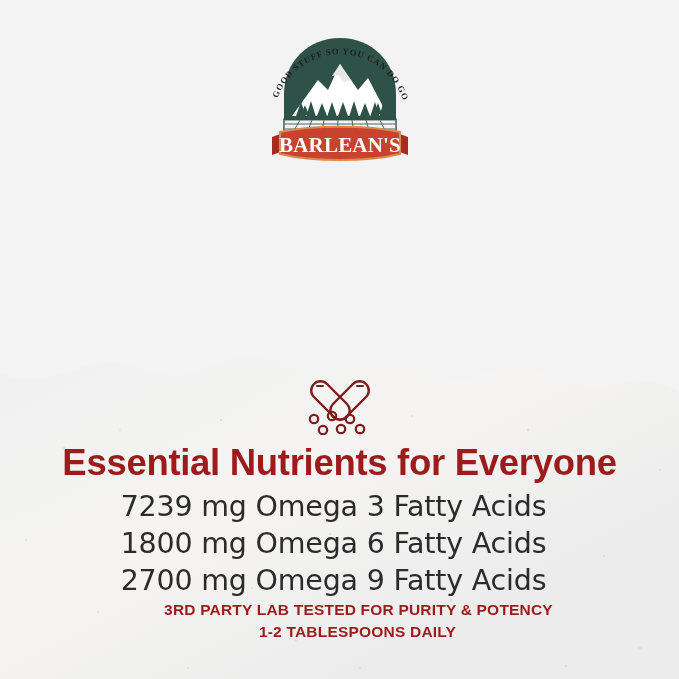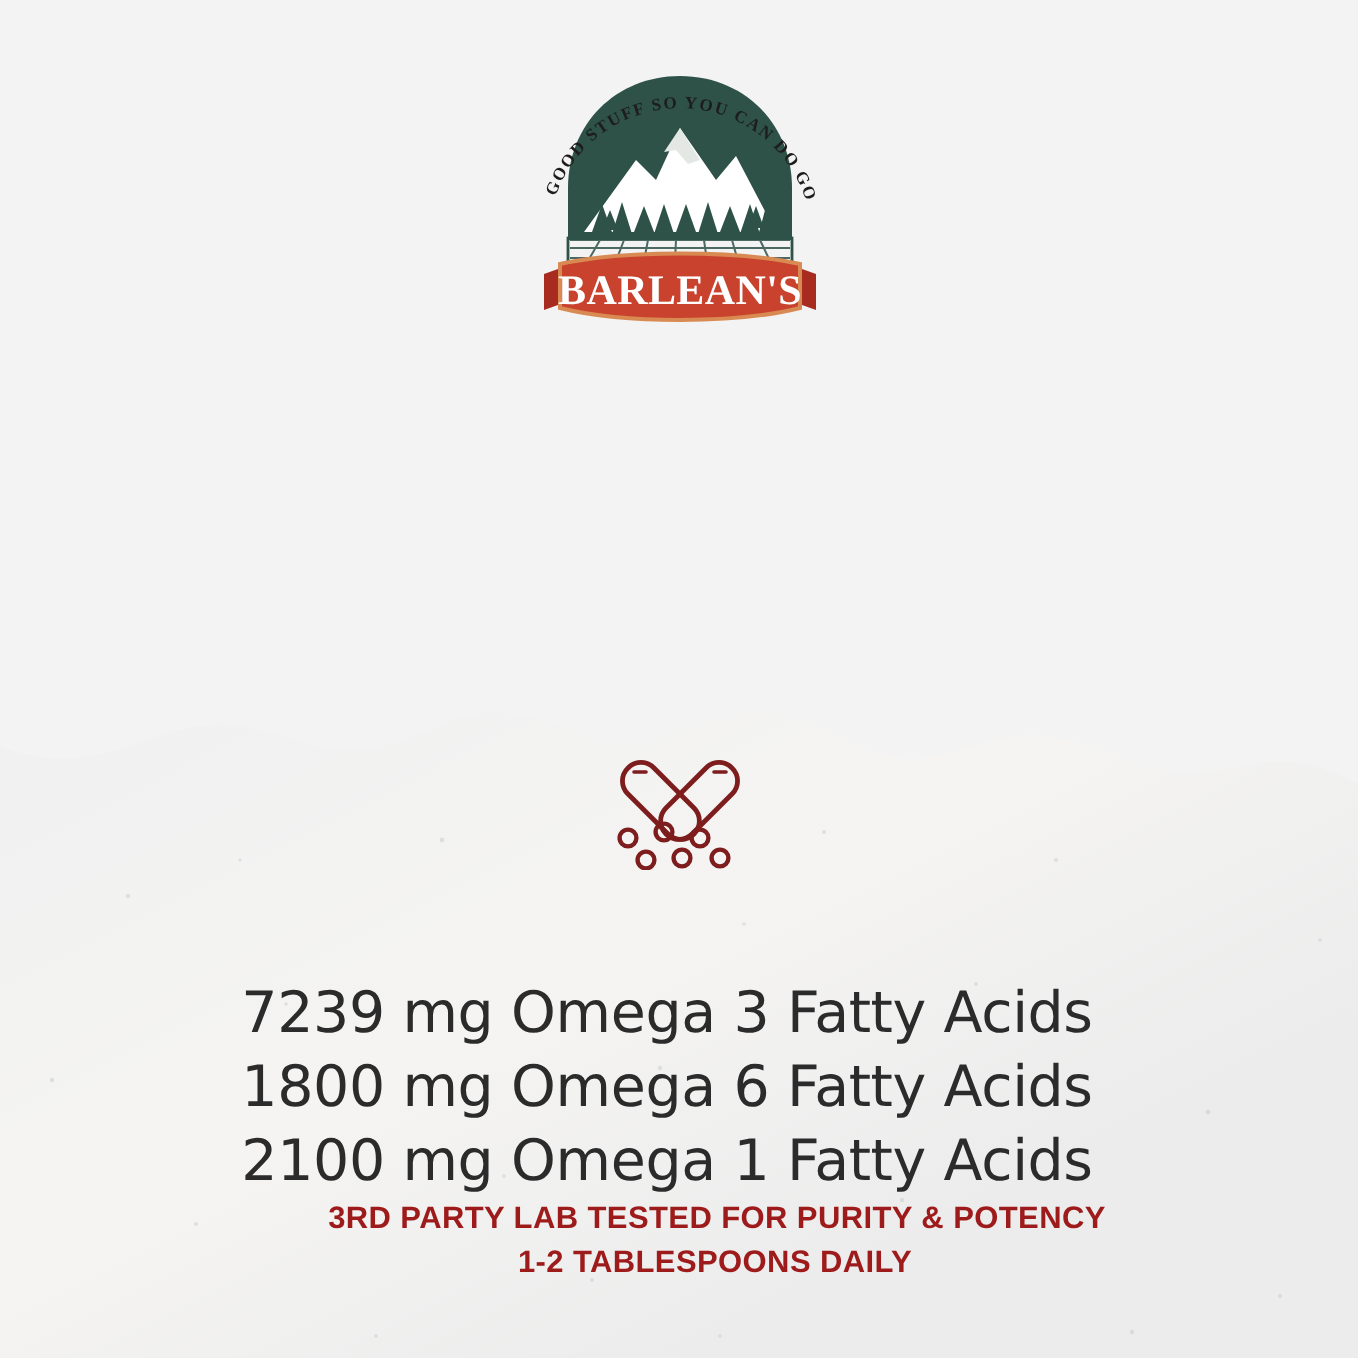--- a/index.html
+++ b/index.html
@@ -386,21 +386,22 @@
     <g stroke="#7d1d1d" stroke-width="2.2" fill="none">
       <circle cx="12" cy="44" r="4.2"></circle>
       <circle cx="30" cy="41" r="4.2"></circle>
       <circle cx="48" cy="44" r="4.2"></circle>
       <circle cx="21" cy="55" r="4.2"></circle>
       <circle cx="39" cy="54" r="4.2"></circle>
       <circle cx="58" cy="54" r="4.2"></circle>
     </g>
   </svg>
 
+  <div class="headline">Essential Nutrients for Everyone</div>
 
   <div class="nutrient n1">7239 mg Omega 3 Fatty Acids</div>
   <div class="nutrient n2">1800 mg Omega 6 Fatty Acids</div>
-  <div class="nutrient n3">2100 mg Omega 1 Fatty Acids</div>
+  <div class="nutrient n3">2700 mg Omega 9 Fatty Acids</div>
 
   <div class="footline f1">3RD PARTY LAB TESTED FOR PURITY &amp; POTENCY</div>
   <div class="footline f2">1-2 TABLESPOONS DAILY</div>
 
 </div>
 
 </body></html>

